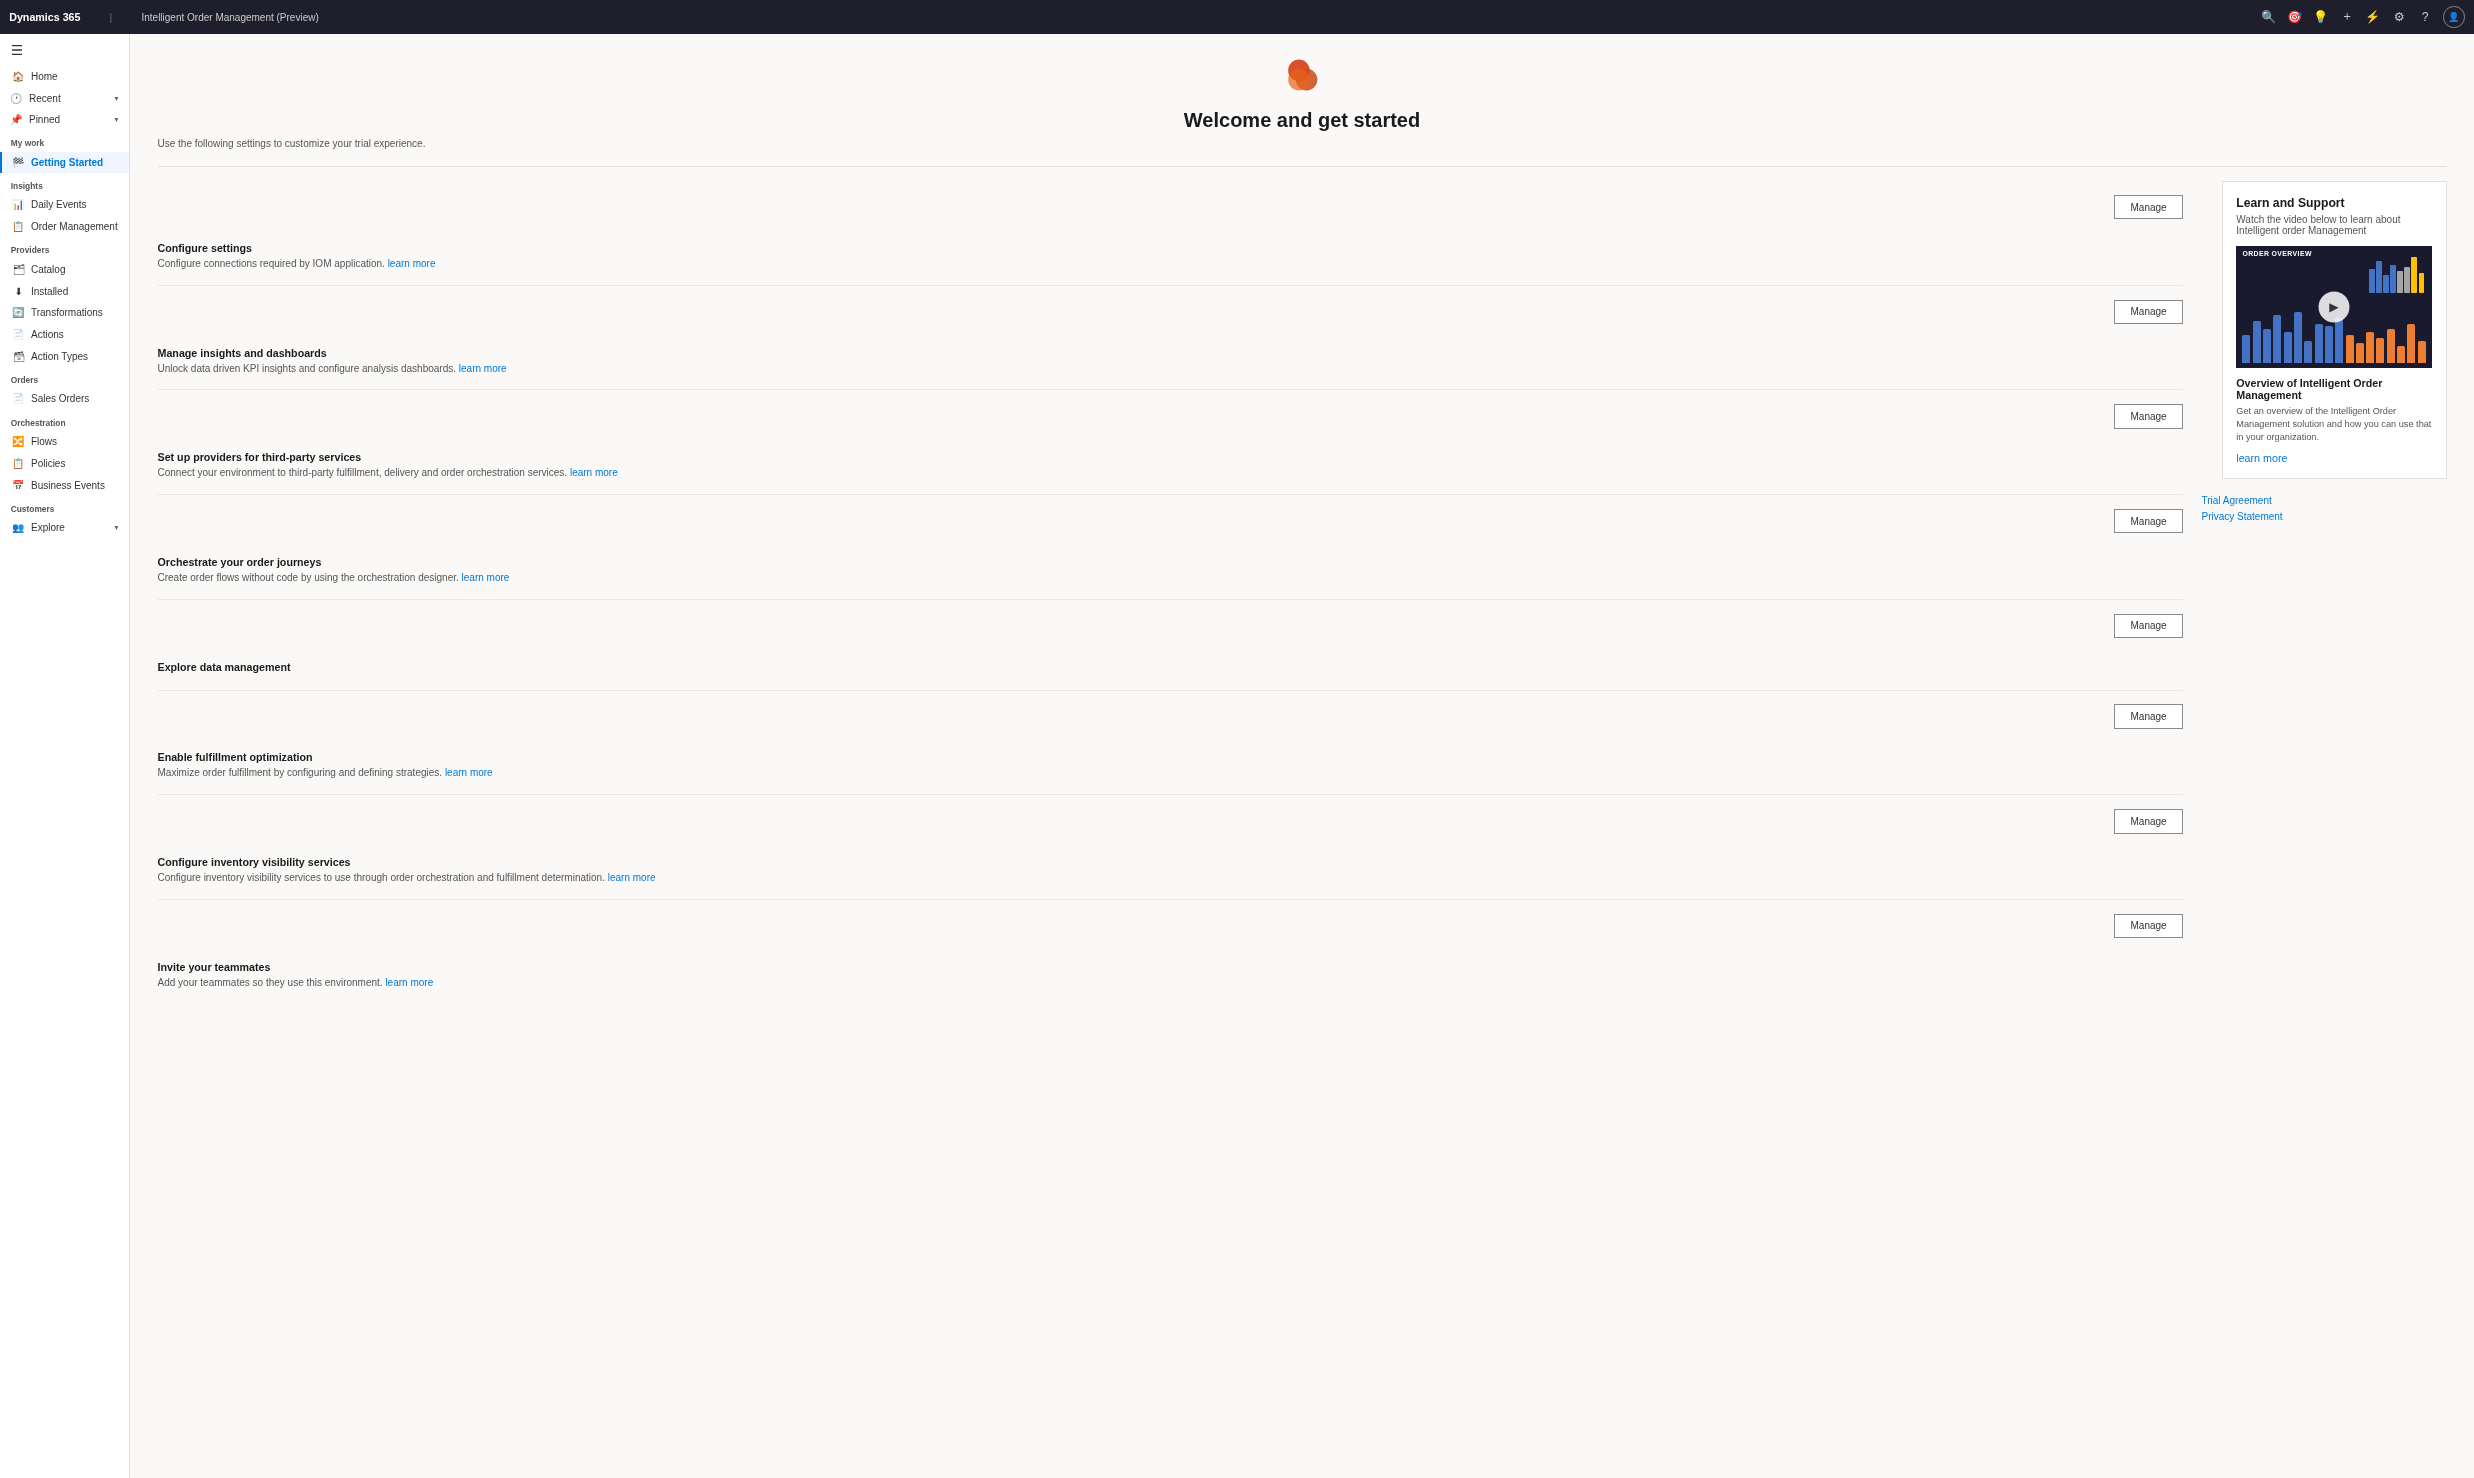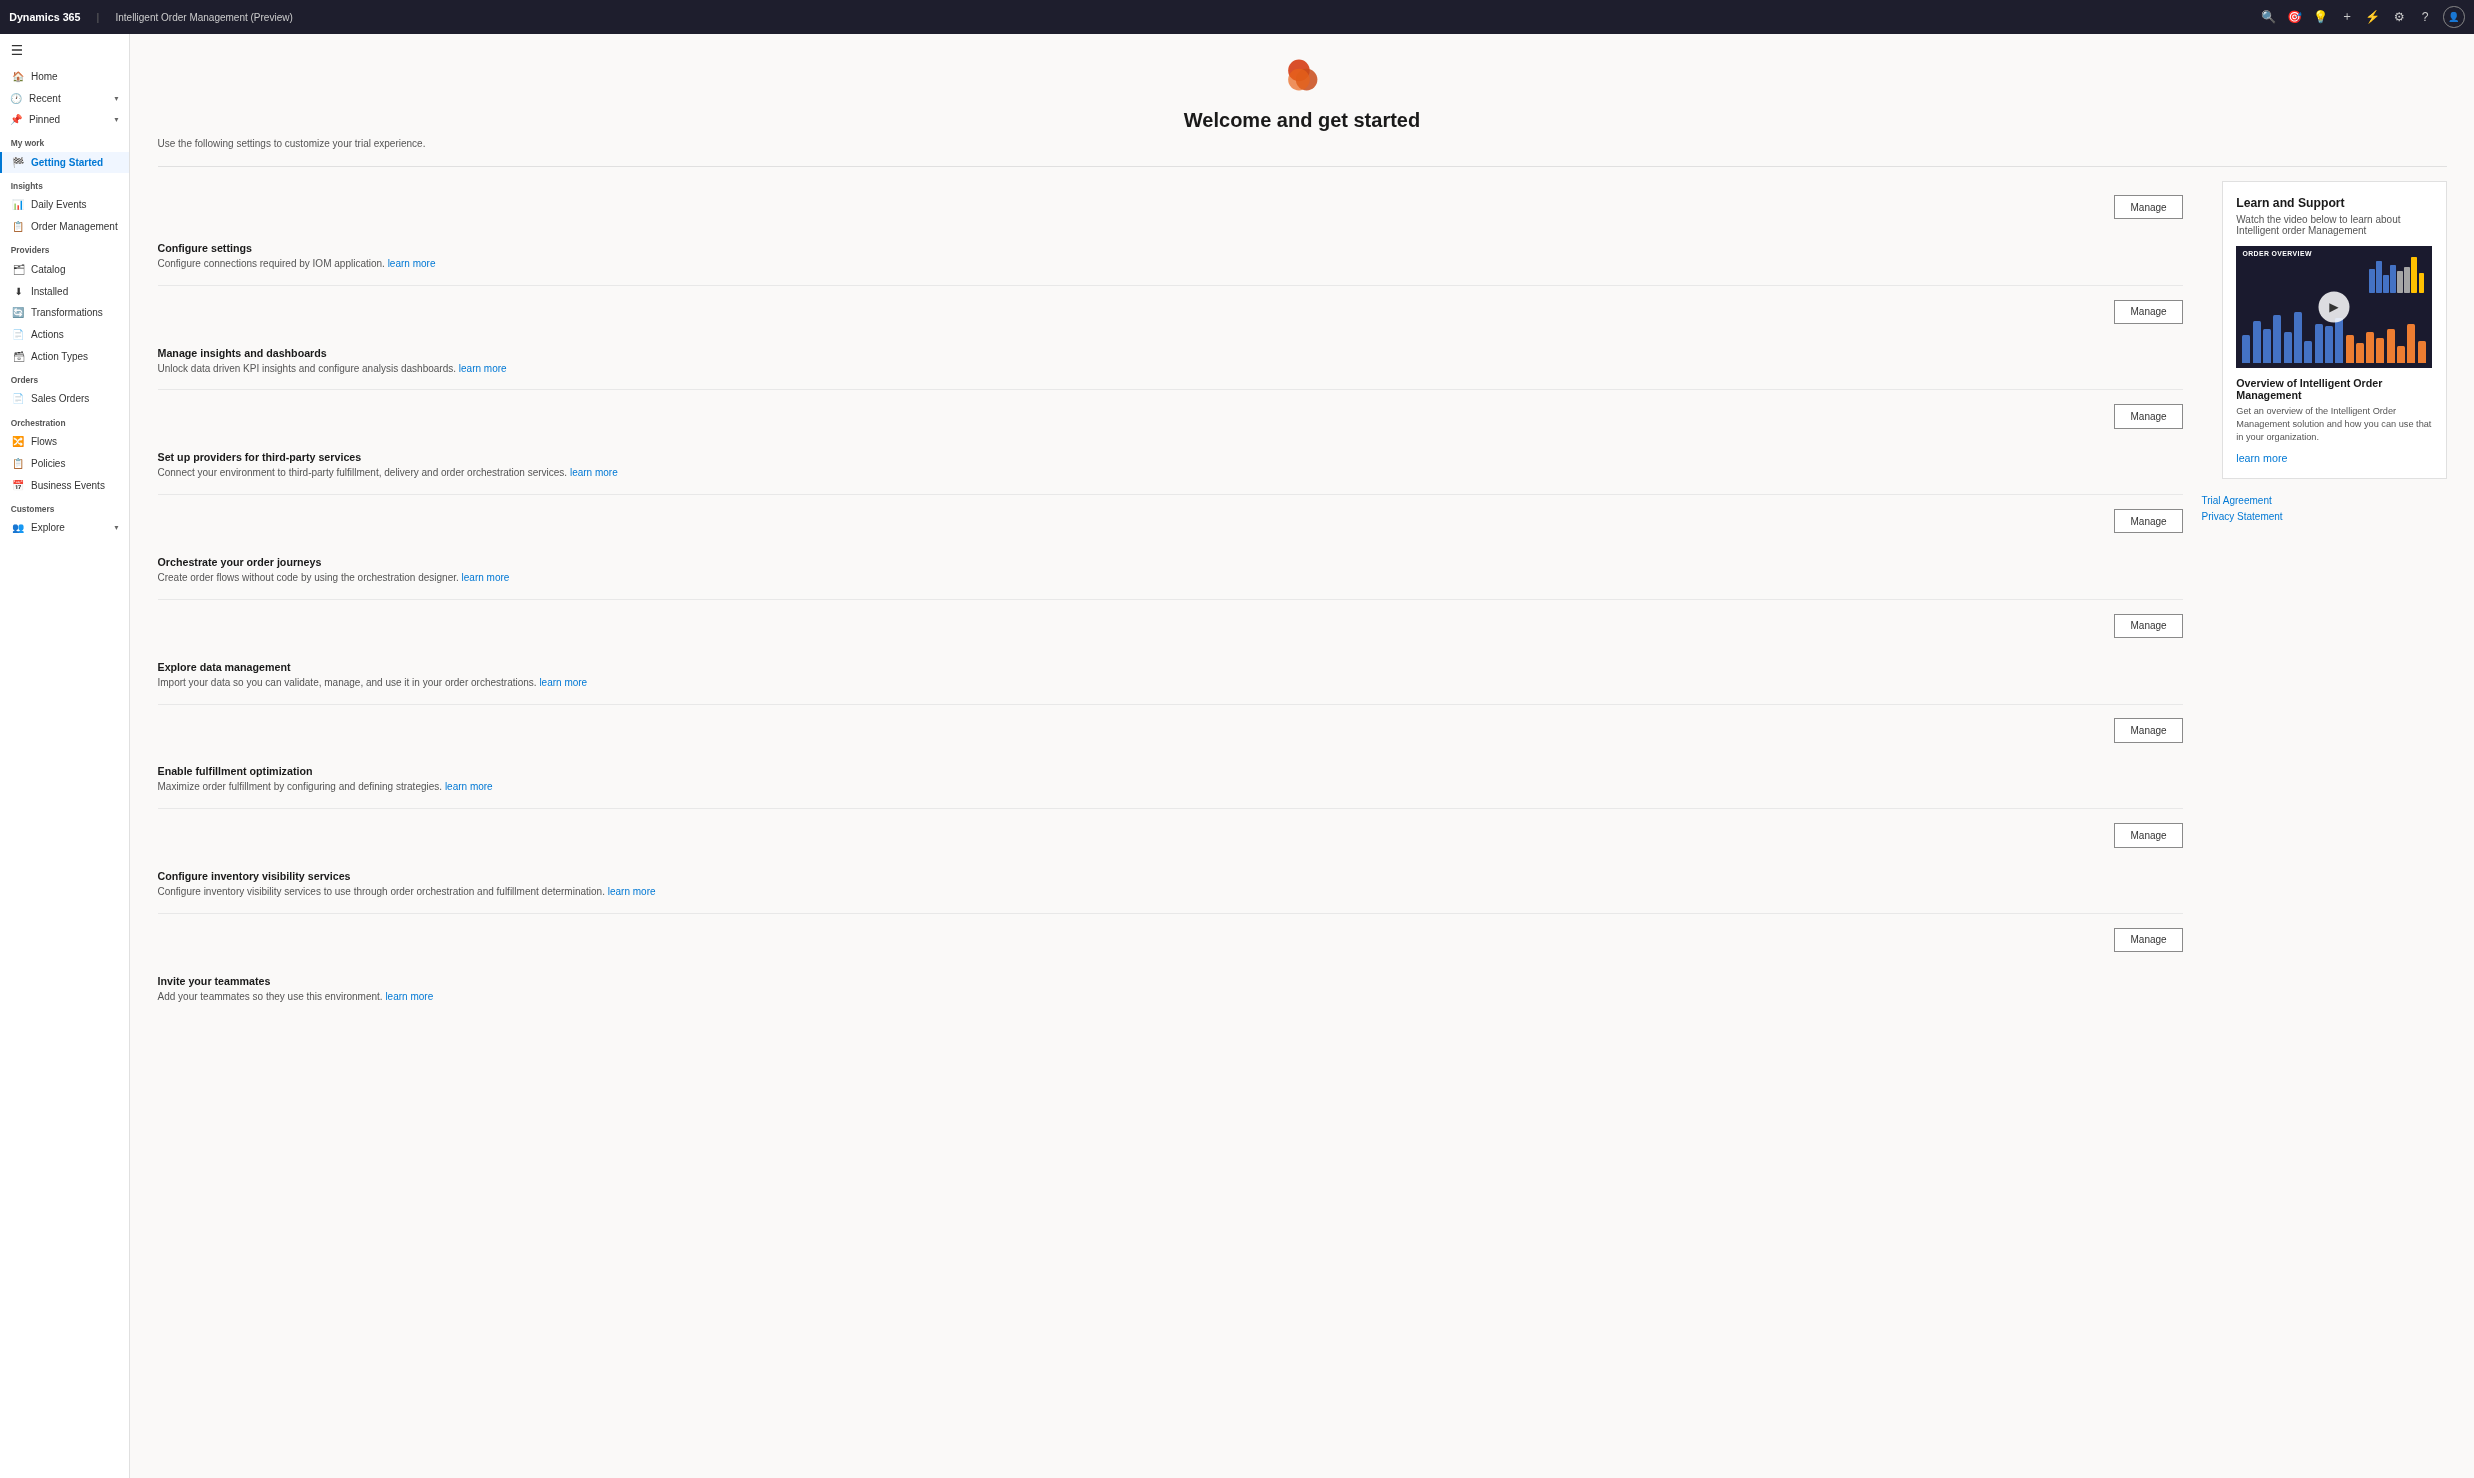--- a/index.html
+++ b/index.html
@@ -7,21 +7,21 @@
 
     
     .top-nav {
       background: #1e1e2d;
       color: white;
       height: 34px;
       display: flex;
       align-items: center;
       padding: 0 9.2px;
       flex-shrink: 0;
-      gap: 10px;
+      gap: 23px;
     }
     .top-nav-brand {
       font-size: 10.7px;
       font-weight: 600;
       color: white;
       white-space: nowrap;
     }
     .top-nav-divider {
       color: #666;
       margin: 0 6.1px;
@@ -443,21 +443,20 @@
           <div class="task-row">
             <div class="task-info">
               <div class="task-title">Orchestrate your order journeys</div>
               <div class="task-desc">Create order flows without code by using the orchestration designer. <a class="learn-link">learn more</a></div>
             </div>
             <button class="manage-btn">Manage</button>
           </div>
           <div class="task-row">
             <div class="task-info">
               <div class="task-title">Explore data management</div>
-              <div class="task-desc">Import your data so you can validate, manage, and use it in your order orchestrations. <a class="learn-link">learn more</a></div>
             </div>
             <button class="manage-btn">Manage</button>
           </div>
           <div class="task-row">
             <div class="task-info">
               <div class="task-title">Enable fulfillment optimization</div>
               <div class="task-desc">Maximize order fulfillment by configuring and defining strategies. <a class="learn-link">learn more</a></div>
             </div>
             <button class="manage-btn">Manage</button>
           </div>

